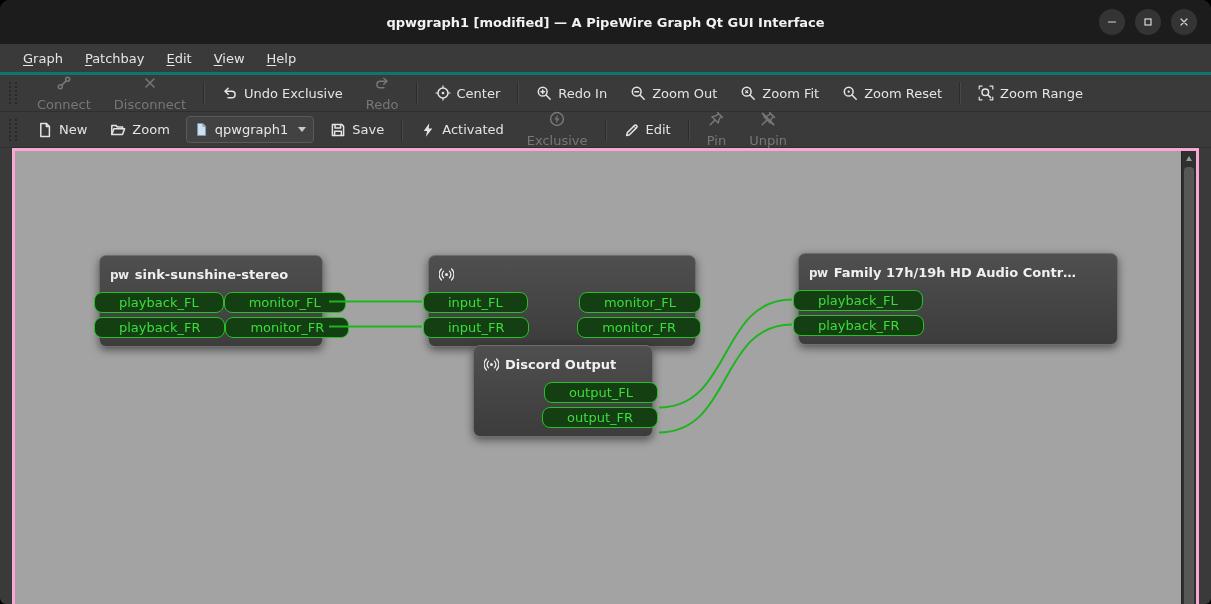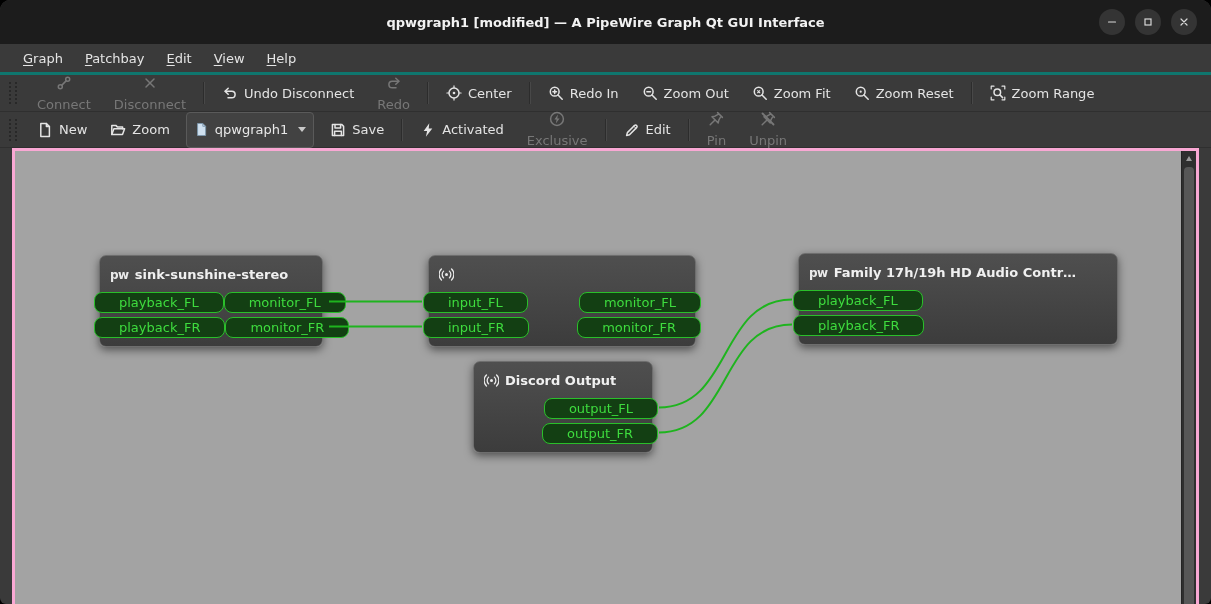--- a/index.html
+++ b/index.html
@@ -27,21 +27,21 @@
   .toolbar { background:#3a3a3a; display:flex; align-items:center; padding:0 4px; gap:3px; }
   .toolbar.tb1 { height:37px; flex:0 0 37px; border-bottom:1px solid #2f2f2f; }
   .toolbar.tb2 { height:36px; flex:0 0 36px; border-bottom:1px solid #2f2f2f; }
   .tb-handle { width:8px; height:22px; margin:0 7px 0 5px; border-left:2px dotted #282828; border-right:2px dotted #282828; }
   .tb-btn { display:flex; align-items:center; gap:6px; padding:6px 10px; border-radius:4px;
             color:#e4e4e4; font-size:13px; white-space:nowrap; }
   .tb-btn.disabled { color:#777777;flex-direction:column; }
   .tb-sep { width:0; height:22px; border-left:1px solid #2c2c2c; border-right:1px solid #484848; margin:0 4px; }
   .icon { flex:0 0 auto; display:block; }
 
-  .combo { display:flex; align-items:center; gap:6px; height:36px; padding:0 7px; margin:0 3px;
+  .combo { display:flex; align-items:center; gap:6px; height:27px; padding:0 7px; margin:0 3px;
            background:#424242; border:1px solid #5a5a5a; border-radius:4px; color:#e8e8e8; font-size:13px; }
   .combo-arrow { width:0; height:0; border-left:4px solid transparent; border-right:4px solid transparent;
                  border-top:5px solid #c9c9c9; margin-left:4px; }
 
   
   .canvas-area { flex:1 1 auto; padding:0 12px; }
   .graph-canvas { position:relative; width:1187px; height:508px; background:#a3a3a3;
                   border:3px solid #f9a8d4; overflow:hidden; }
   .wires { position:absolute; left:0; top:0; width:100%; height:100%; z-index:3; pointer-events:none; }
   .wire { fill:none; stroke:var(--wire-green,#1eb41e); stroke-width:2; }
@@ -146,21 +146,21 @@
         <span>Disconnect</span>
       </div>
       <div class="tb-sep"></div>
       <div class="tb-btn">
         <svg class="icon" width="16" height="16" viewBox="0 0 16 16">
           <g fill="none" stroke="currentColor" stroke-width="1.5" stroke-linecap="round" stroke-linejoin="round">
             <path d="M6.2 3.2 L3 6.2 L6.2 9.2"></path>
             <path d="M3.4 6.2 H9.8 A3.3 3.3 0 0 1 9.8 12.8 H6"></path>
           </g>
         </svg>
-        <span>Undo Disconnect</span>
+        <span>Undo Exclusive</span>
       </div>
       <div class="tb-btn disabled">
         <svg class="icon" width="16" height="16" viewBox="0 0 16 16">
           <g fill="none" stroke="currentColor" stroke-width="1.5" stroke-linecap="round" stroke-linejoin="round">
             <path d="M9.8 3.2 L13 6.2 L9.8 9.2"></path>
             <path d="M12.6 6.2 H6.2 A3.3 3.3 0 0 0 6.2 12.8 H10"></path>
           </g>
         </svg>
         <span>Redo</span>
       </div>
@@ -375,21 +375,21 @@
           </div>
           <div class="port-row">
             <div class="port in">playback_FL</div>
             <div class="port-spacer"></div>
           </div>
           <div class="port-row">
             <div class="port in">playback_FR</div>
             <div class="port-spacer"></div>
           </div>
         </div>
-        <div class="gnode" style="left: 458px; top: 210px; width: 180px;">
+        <div class="gnode" style="left: 458px; top: 194px; width: 180px;">
           <div class="gnode-head">
             <svg class="icon" width="15" height="15" viewBox="0 0 16 16">
               <g fill="none" stroke="currentColor" stroke-width="1.4" stroke-linecap="round">
                 <circle cx="8" cy="8" r="1.6" fill="currentColor" stroke="none"></circle>
                 <path d="M4.9 4.4 A5 5 0 0 0 4.9 11.6 M11.1 4.4 A5 5 0 0 1 11.1 11.6"></path>
                 <path d="M2.6 2.2 A8 8 0 0 0 2.6 13.8 M13.4 2.2 A8 8 0 0 1 13.4 13.8"></path>
               </g>
             </svg>
             <span class="gnode-title">Discord Output</span>
           </div>

